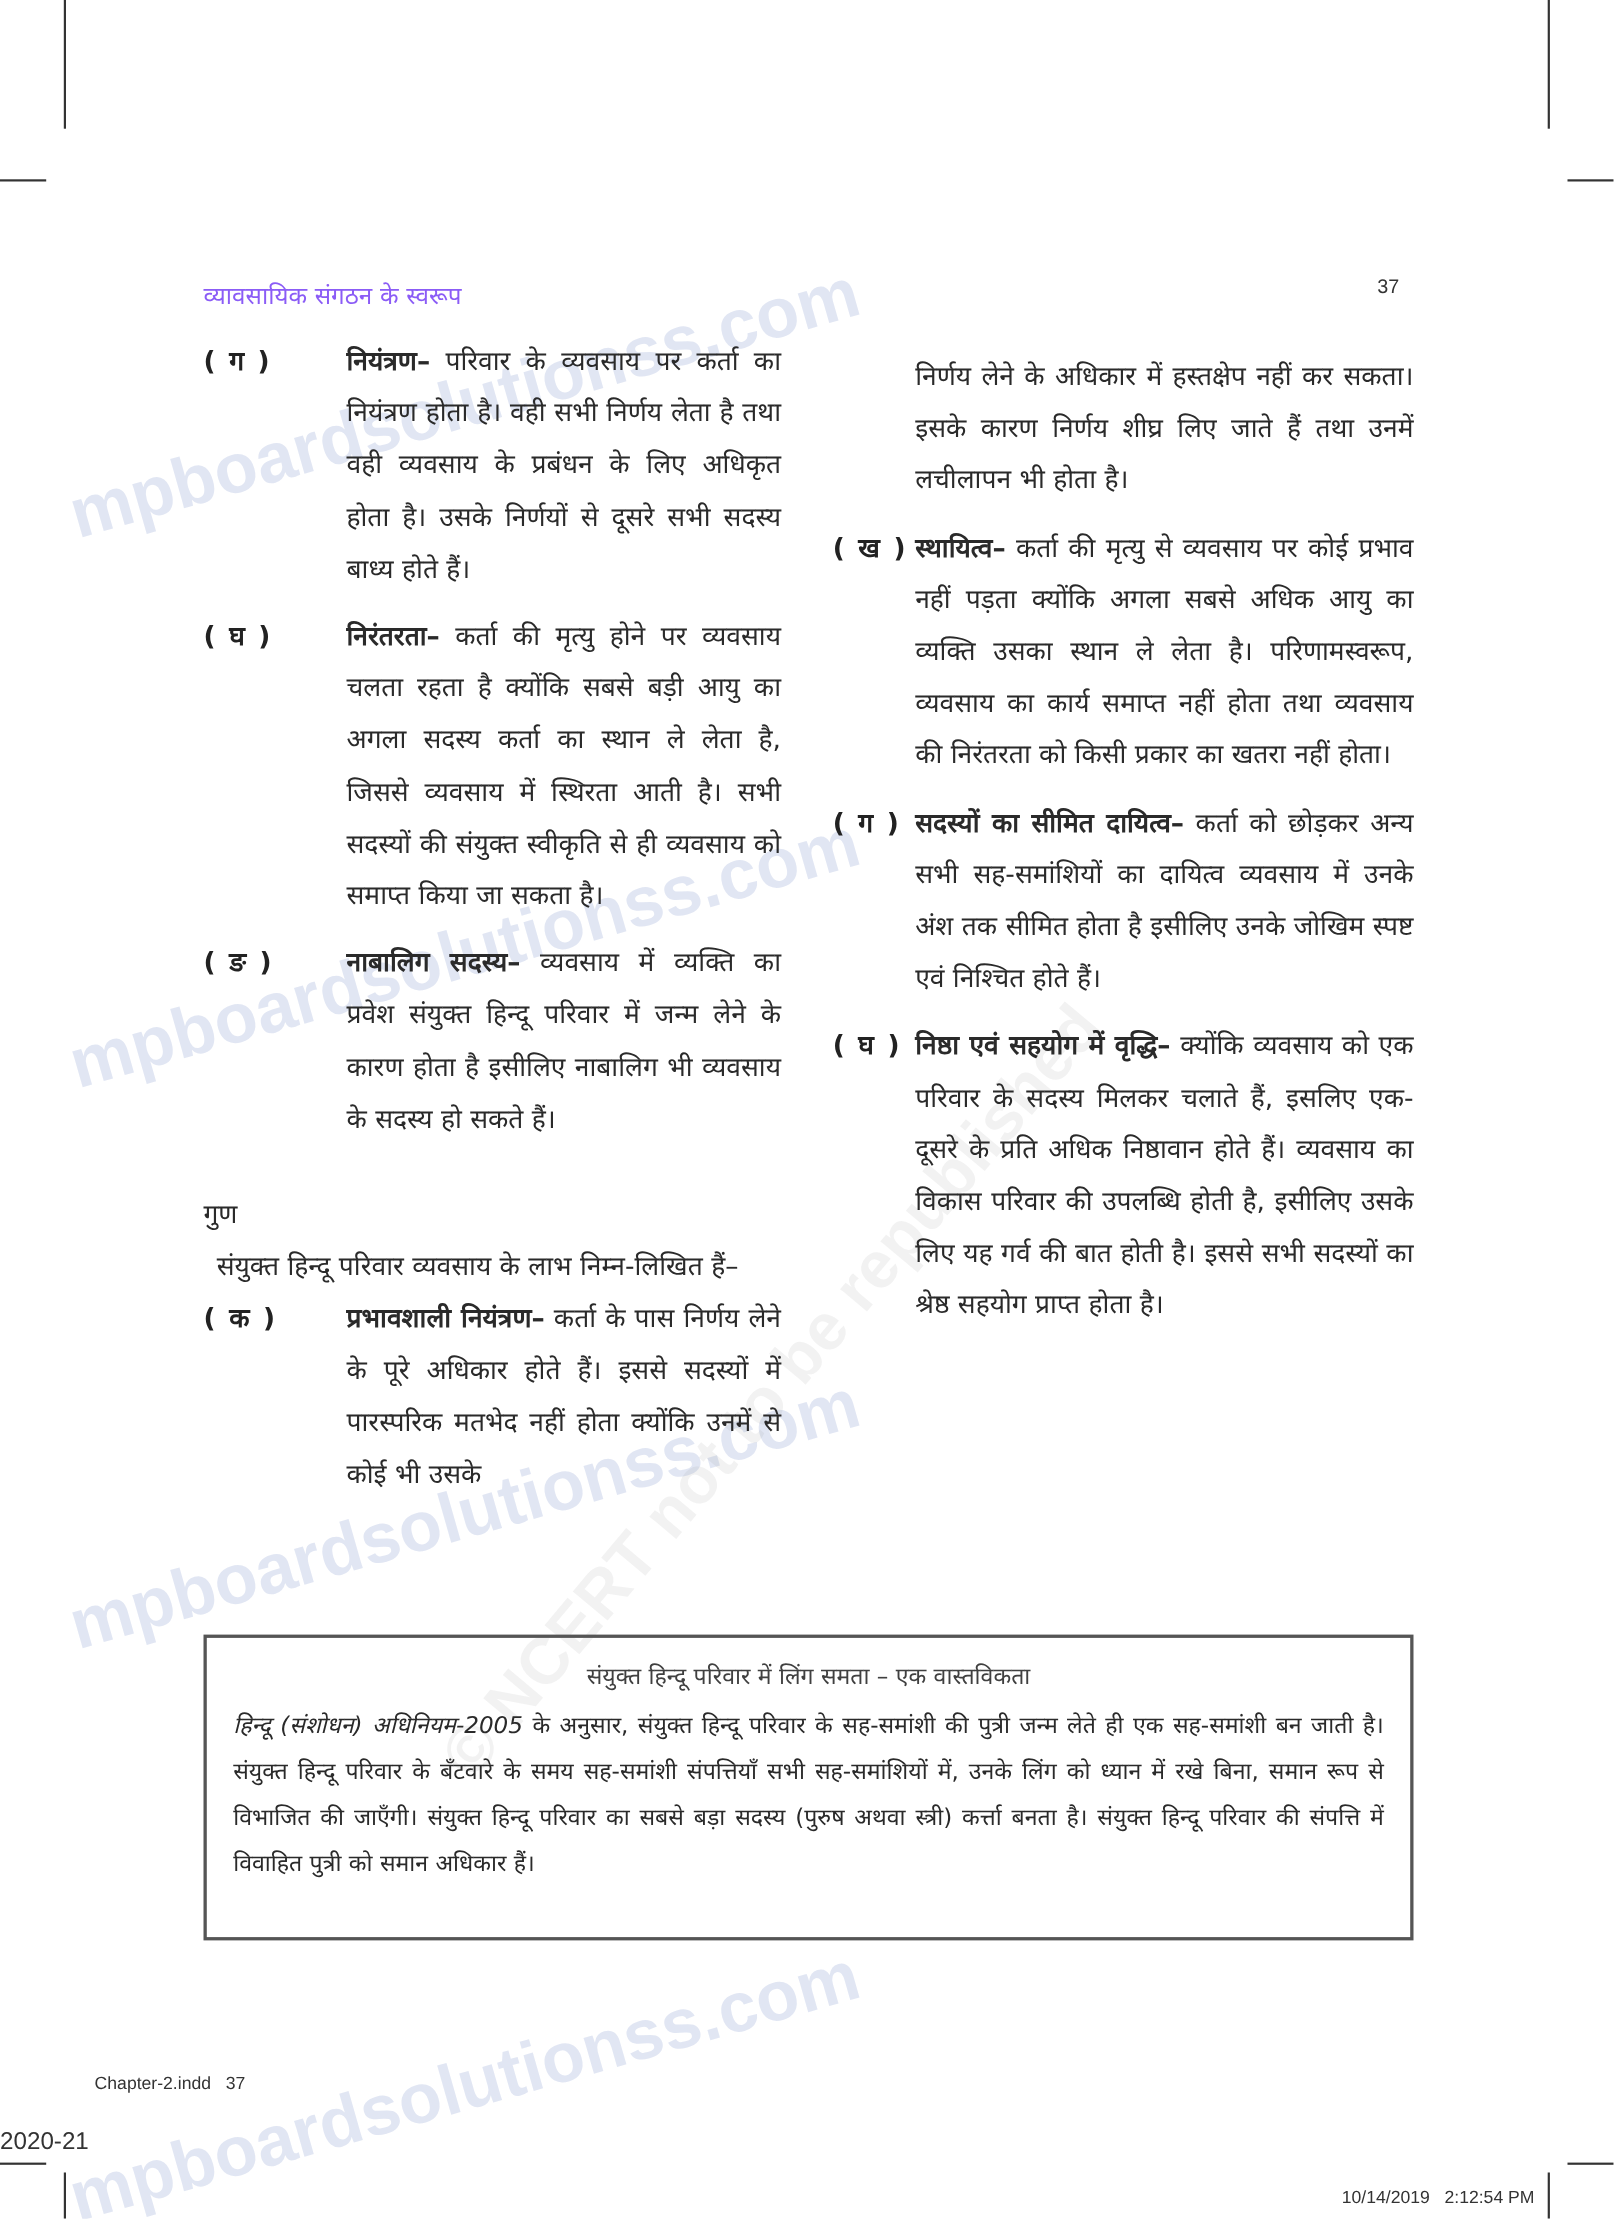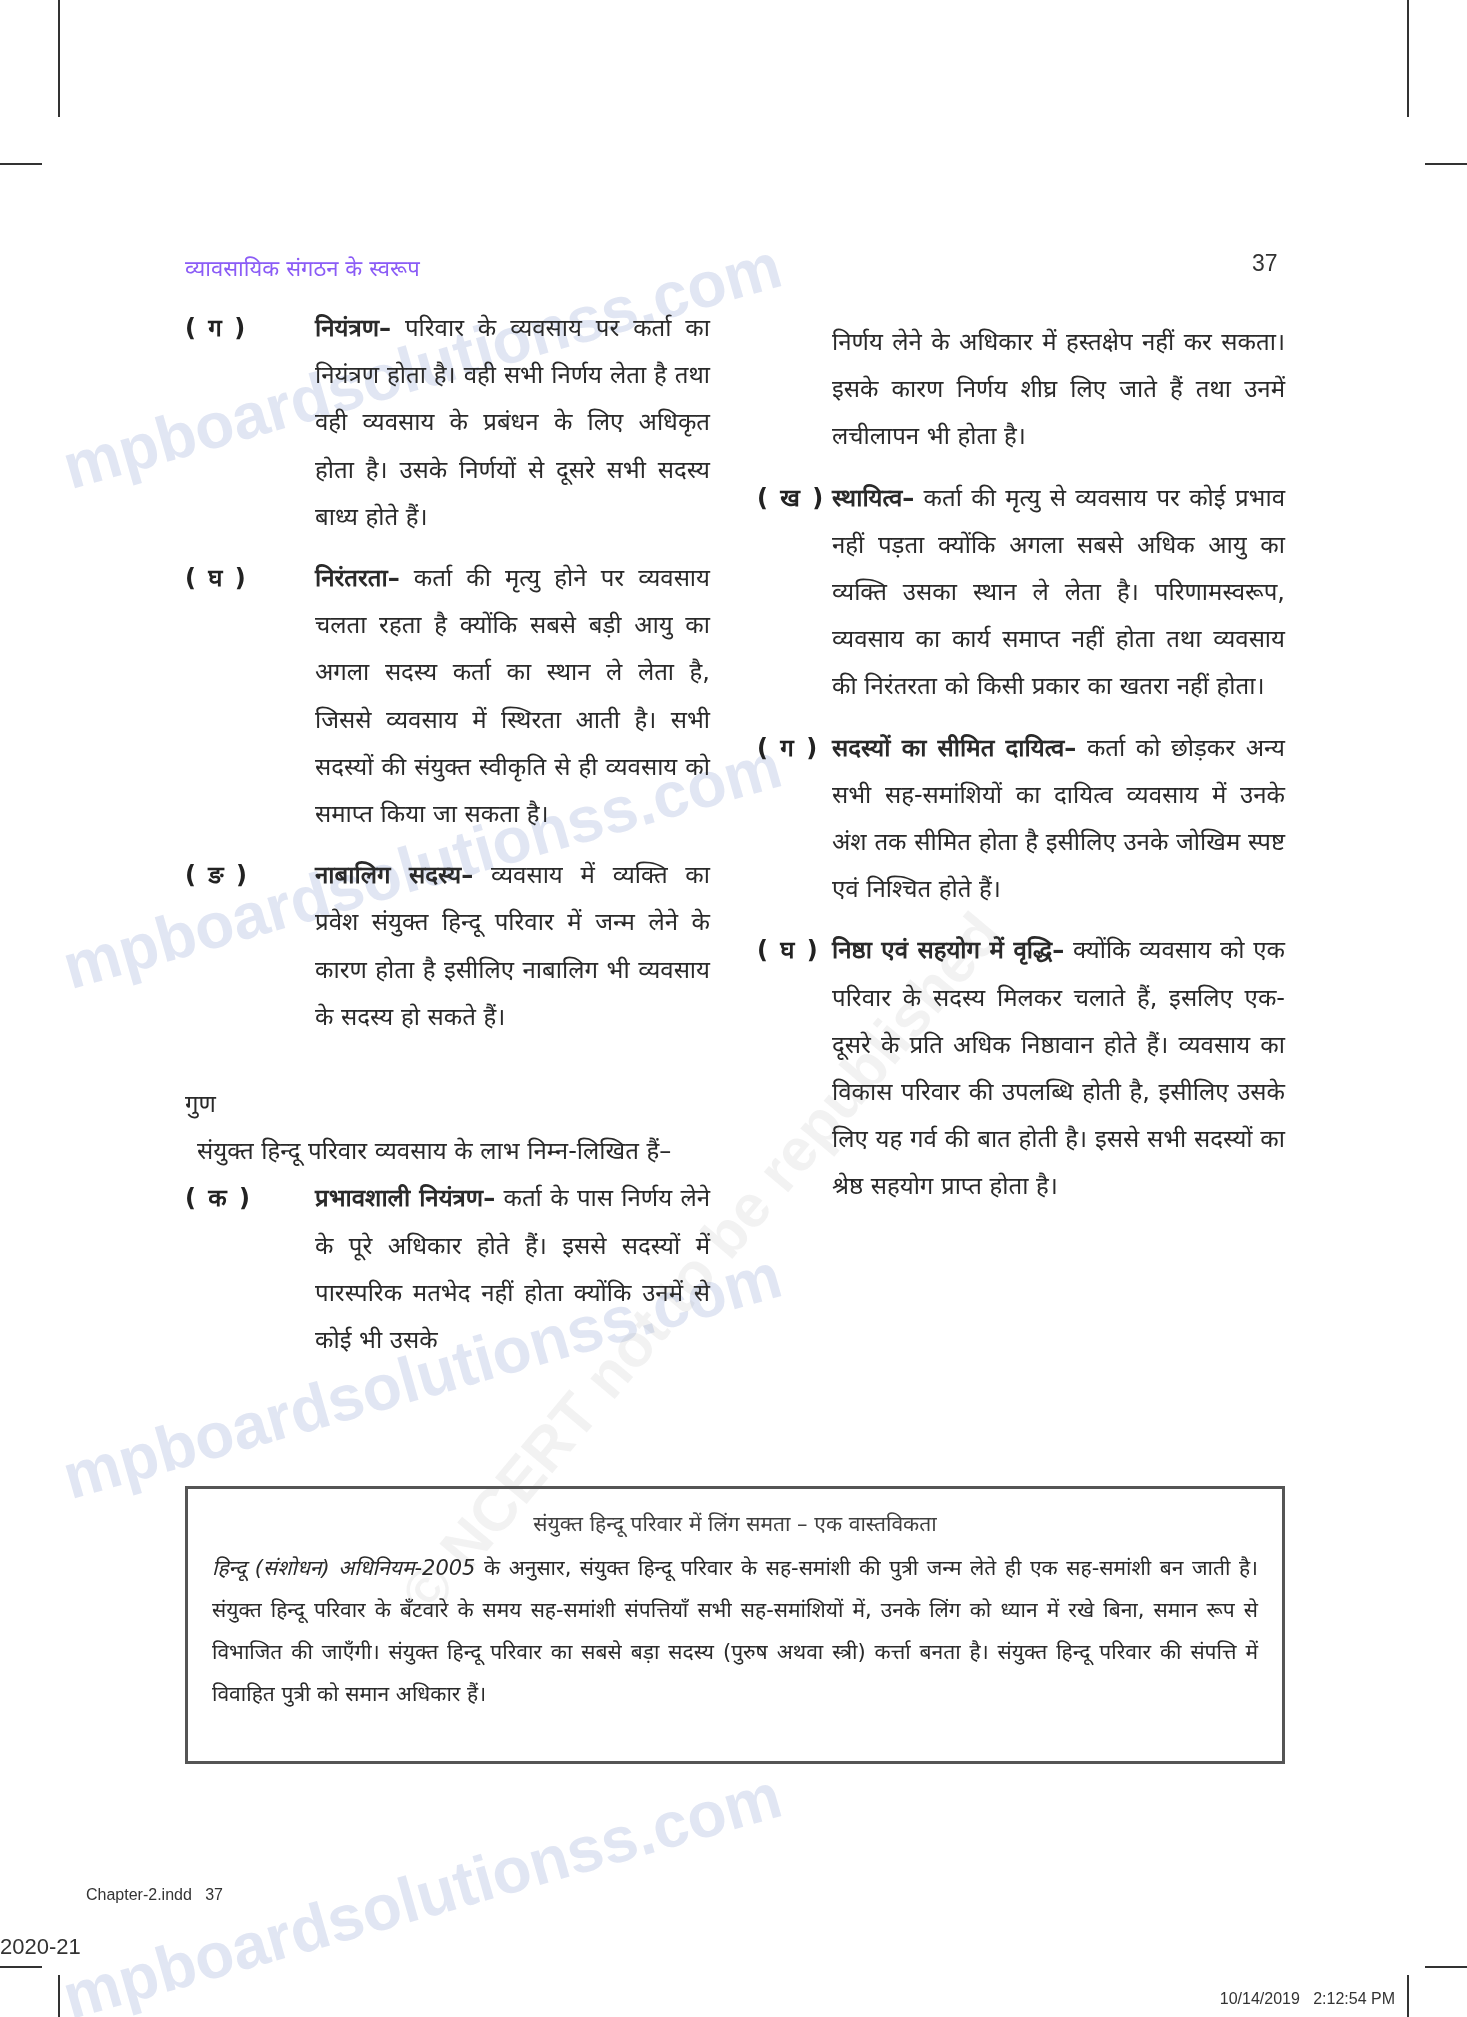--- a/index.html
+++ b/index.html
@@ -8,21 +8,21 @@
     background:#ffffff; color:#2a2a2a;
     font-family:"DejaVu Sans", sans-serif;
   }
   .crop { position:absolute; background:#333; }
   .wm {
     position:absolute; color:rgba(120,140,200,0.22); font-family:"Liberation Sans", sans-serif;
     font-weight:bold; font-size:64px; transform-origin:left bottom; white-space:nowrap;
     pointer-events:none;
   }
   .running-head { position:absolute; top:252px; left:185px; font-size:22px; color:#8b5cf6; }
-  .page-num { position:absolute; top:250px; left:1252px; font-size:23px; color:#333; font-family:"Liberation Sans", sans-serif; }
+  .page-num { position:absolute; top:250px; left:1252px; font-size:18px; color:#333; font-family:"Liberation Sans", sans-serif; }
   .col { position:absolute; font-size:24px; line-height:47.2px; }
   .col-left { left:185px; top:305px; width:525px; }
   .col-right { left:757px; top:319px; width:528px; }
   .item { position:relative; padding-left:130px; margin-bottom:14px; }
   .col-right .item { padding-left:75px; }
   .item .label { position:absolute; left:0; top:0; font-weight:bold; color:#222; letter-spacing:2px; }
   .item .body { text-align:justify; text-align-last:left; }
   .item .term { font-weight:bold; }
   .cont { padding-left:75px; text-align:justify; margin-bottom:14px; }
   .sec-head { font-weight:normal; margin-top:40px; }

